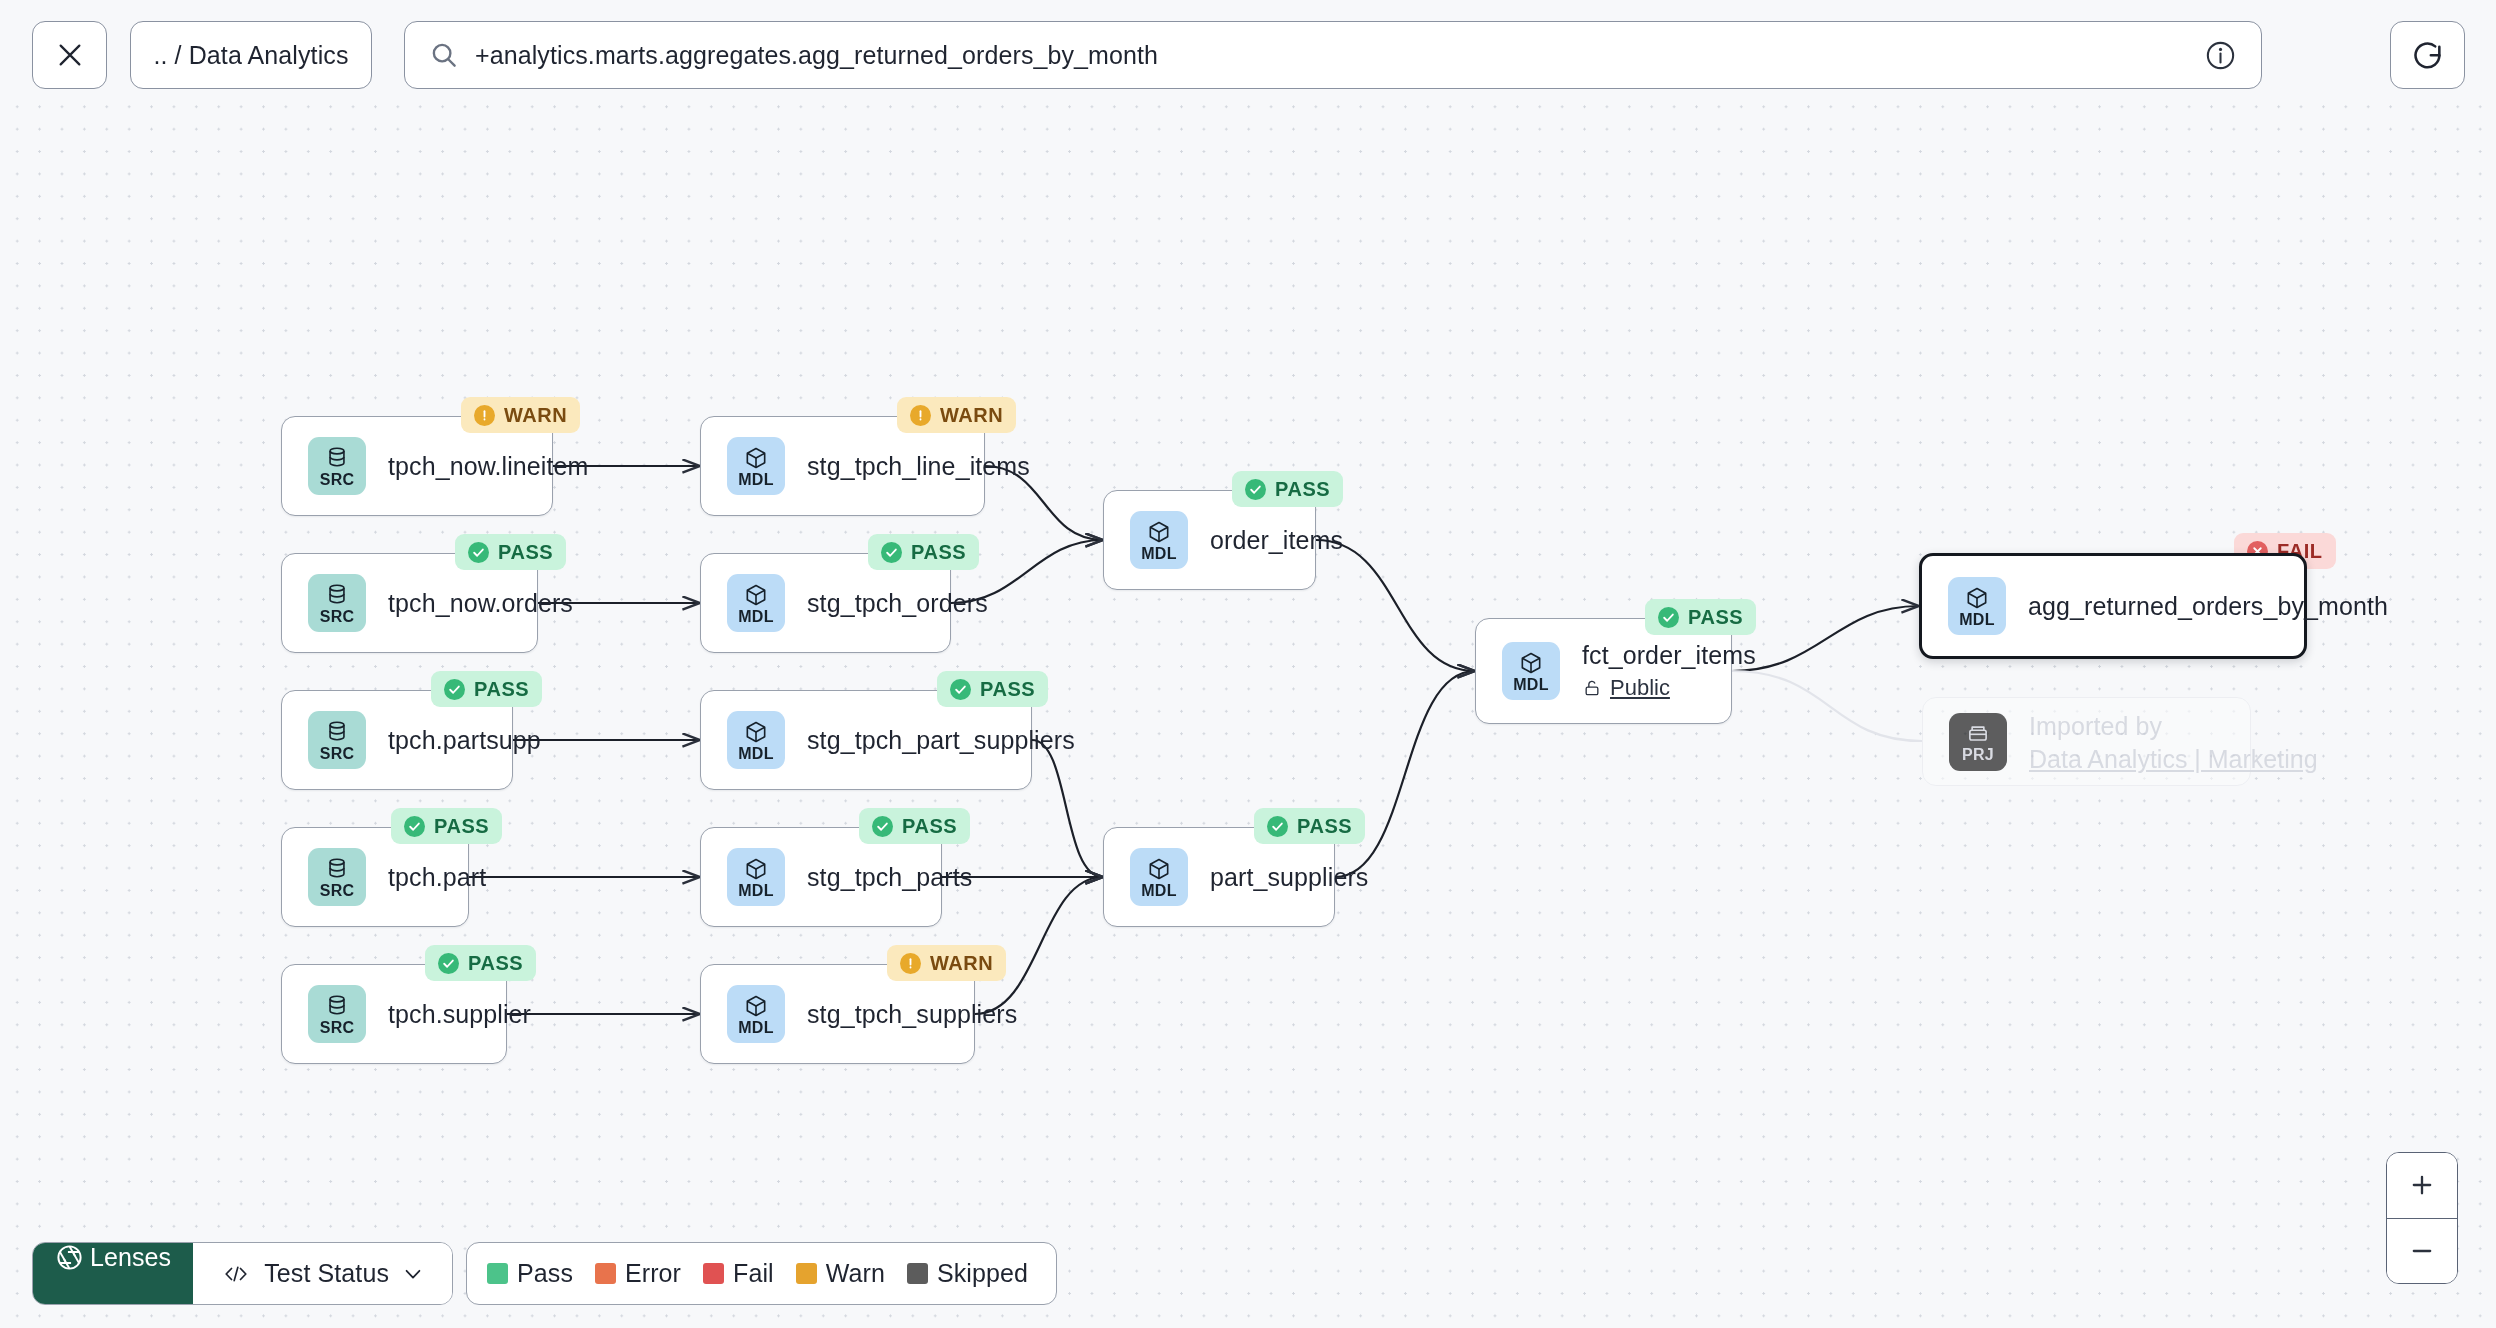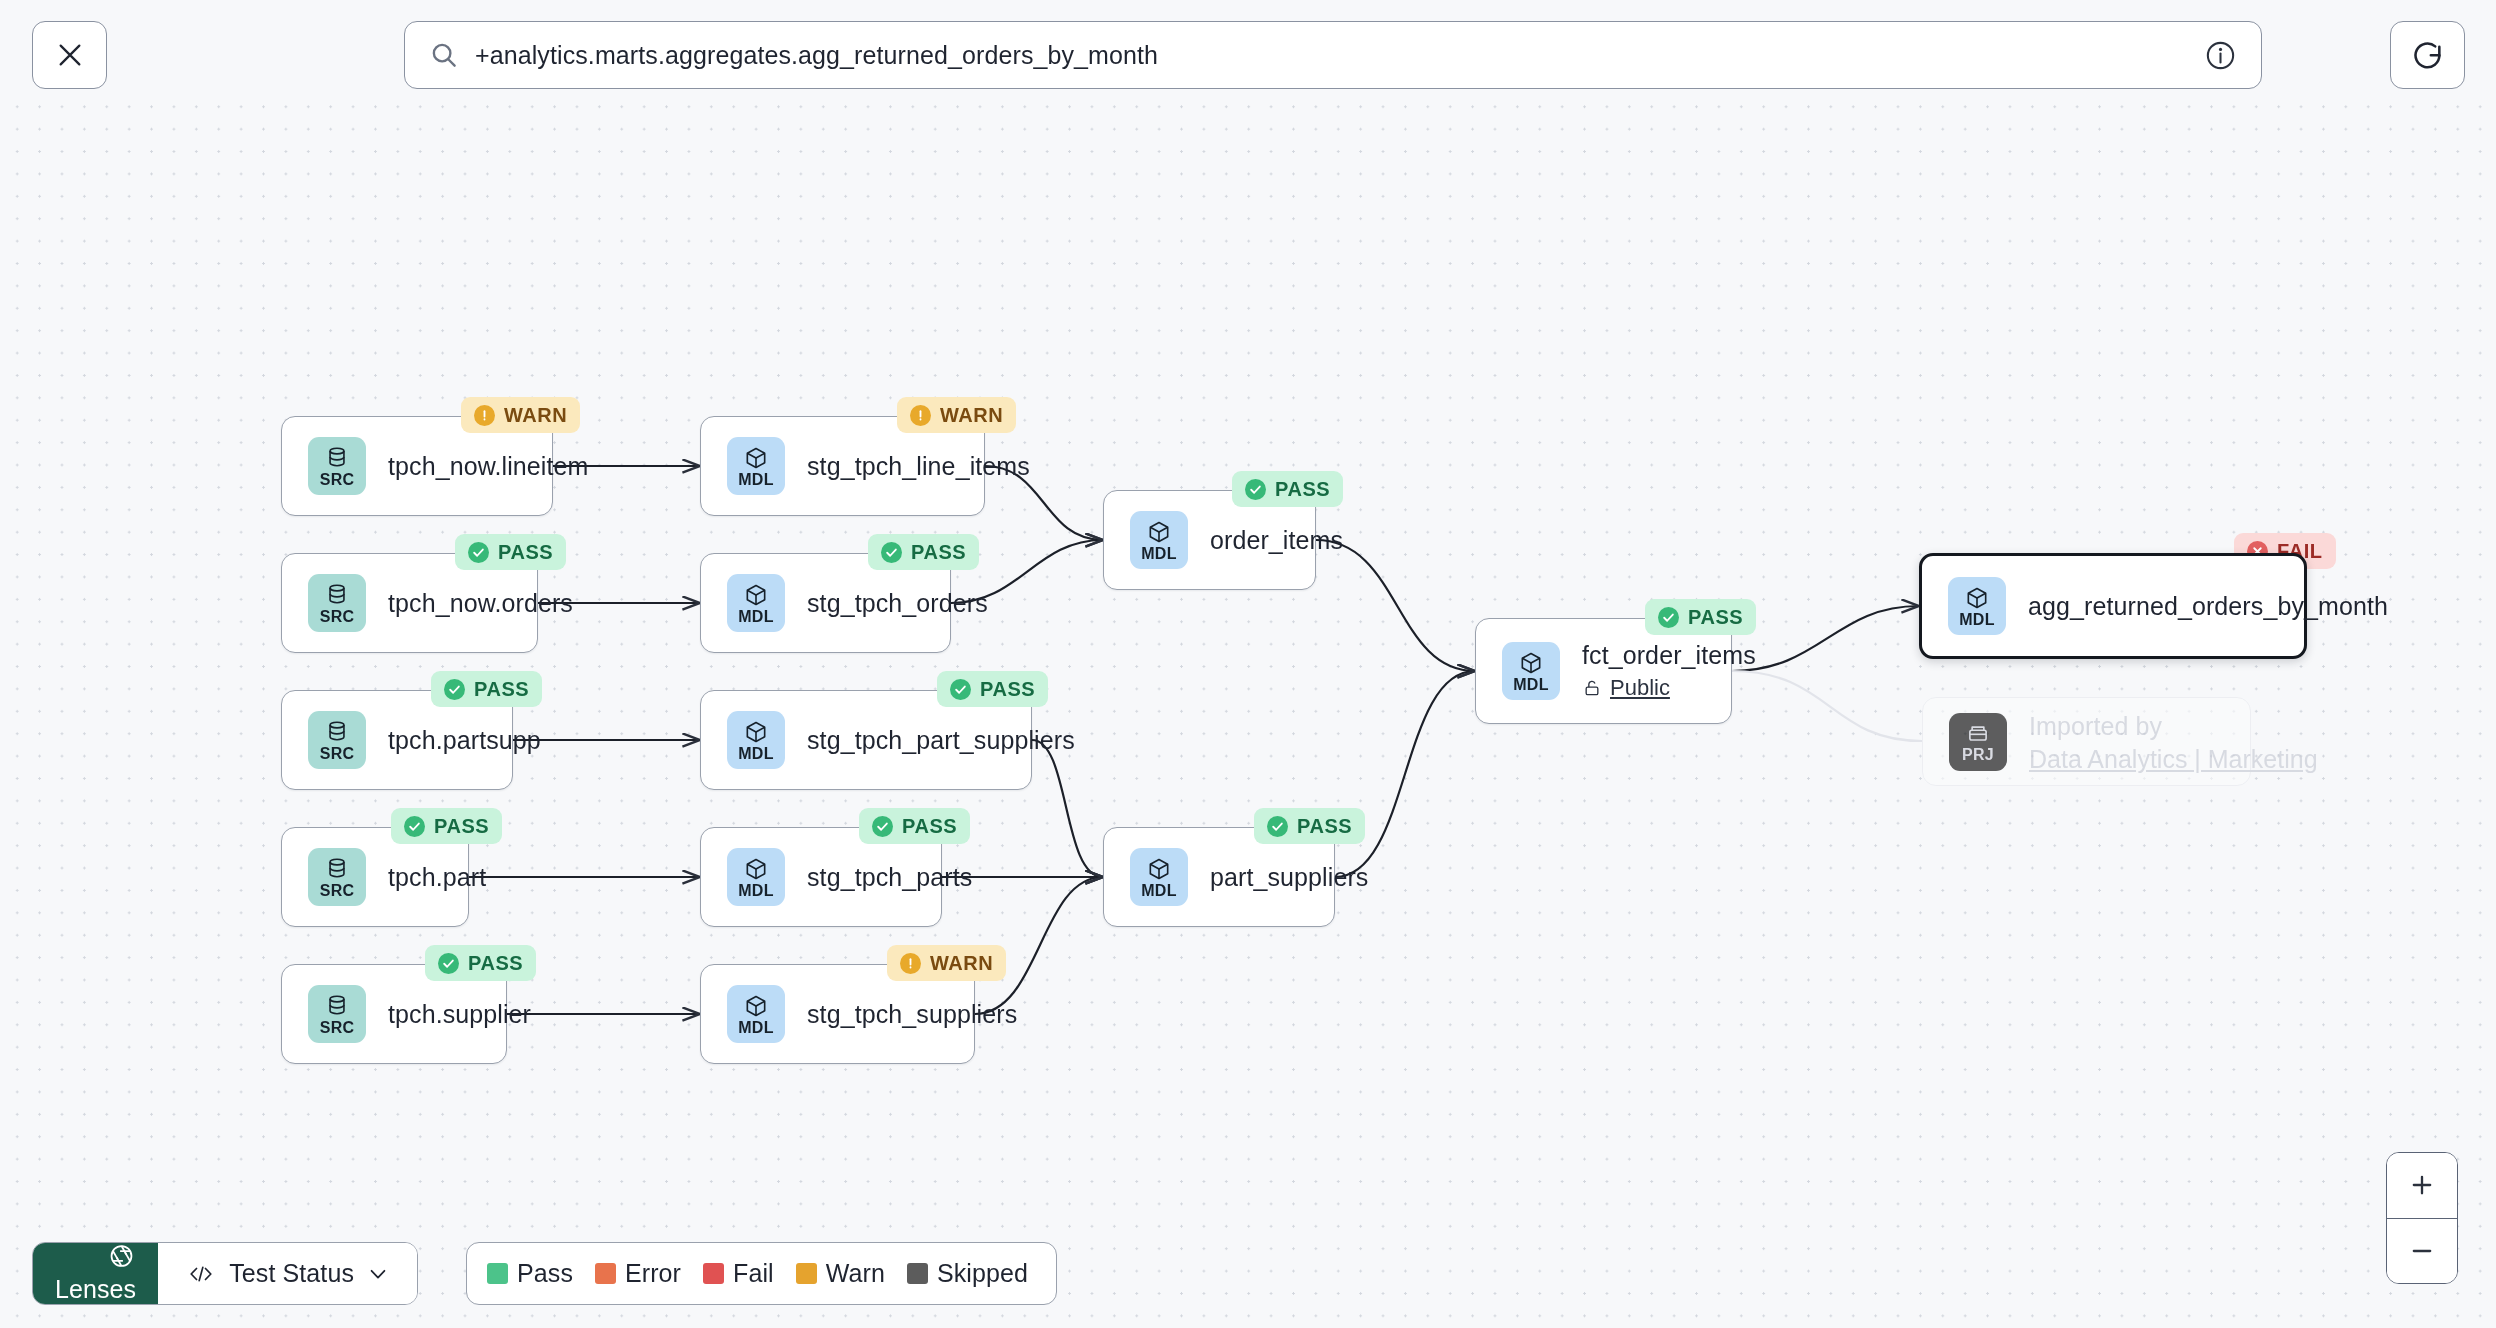--- a/index.html
+++ b/index.html
@@ -118,22 +118,22 @@
   #bottombar{position:absolute;left:0;top:0;width:2496px;height:1328px;z-index:30;pointer-events:none;}
   #bottombar>*{pointer-events:auto;}
   #lens-group{
     position:absolute;left:32px;top:1242px;height:63px;
     display:flex;align-items:stretch;
     border:1.5px solid #9aa1ad;border-radius:13px;overflow:hidden;
     background:#fff;box-sizing:border-box;
   }
   #lenses-btn{
     background:#1d5c4b;color:#ffffff;
-    display:flex;align-items:flex-end;gap:6px;
-    padding:0 22px;font-size:25px;letter-spacing:.1px;flex-direction:column;
+    display:flex;align-items:flex-start;gap:6px;
+    padding:0 22px;font-size:25px;letter-spacing:.1px;
   }
   #lenses-btn svg{width:29px;height:29px;}
   #teststatus-btn{
     display:flex;align-items:center;gap:13px;
     padding:0 28px;font-size:25px;color:#1f2430;background:#fff;letter-spacing:.1px;
   }
   #teststatus-btn .code{font-size:24px;color:#1f2430;letter-spacing:0px;}
   #teststatus-btn .chev{width:22px;height:22px;}
   #legend{
     position:absolute;left:466px;top:1242px;height:63px;
@@ -507,20 +507,23 @@
     </div>
   </div>
 
 <div id="header">
   <div id="close-btn" class="hbtn">
     <svg viewBox="0 0 24 24" fill="none" stroke="#1f2430" stroke-width="1.7" stroke-linecap="round">
       <path d="M5 5 L19 19 M19 5 L5 19"></path>
     </svg>
   </div>
 
+  <div id="breadcrumb-btn" class="hbtn">
+    <span>.. / Data Analytics</span>
+  </div>
 
   <div id="search-bar" class="hbtn">
     <svg id="search-icon" viewBox="0 0 24 24" fill="none" stroke="#6b7382" stroke-width="1.9" stroke-linecap="round">
       <circle cx="10.5" cy="10.5" r="6.6"></circle>
       <path d="M15.4 15.4 L20.5 20.5"></path>
     </svg>
     <span id="search-value">+analytics.marts.aggregates.agg_returned_orders_by_month</span>
     <svg id="info-icon" viewBox="0 0 24 24" fill="none" stroke="#2b313d" stroke-width="1.5">
       <circle cx="12" cy="12" r="9.2"></circle>
       <circle cx="12" cy="7.6" r="1.15" fill="#2b313d" stroke="none"></circle>

